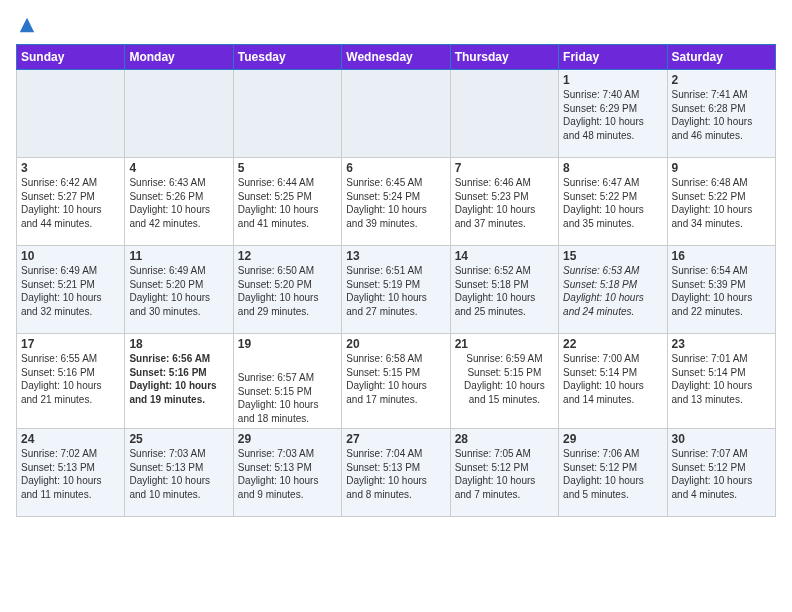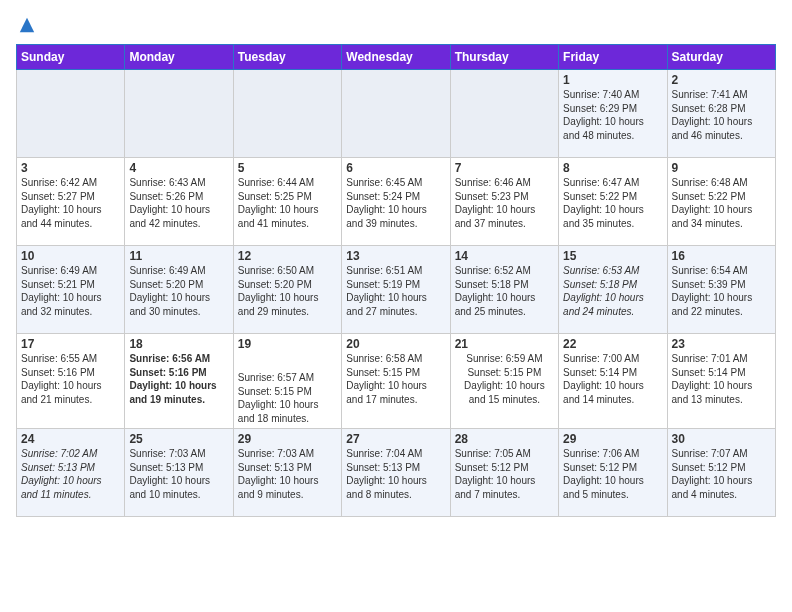--- a/index.html
+++ b/index.html
@@ -299,21 +299,21 @@
           <span class="day-number">23</span>
           <div class="day-info" style="white-space: pre-line;">Sunrise: 7:01 AM
 Sunset: 5:14 PM
 Daylight: 10 hours
 and 13 minutes.</div>
         </td>
       </tr>
       <tr class="row-bg-odd">
         <td>
           <span class="day-number">24</span>
-          <div class="day-info" style="white-space: pre-line; font-style: italic;">Sunrise: 7:02 AM
+          <div class="day-info" style="white-space: pre-line;">Sunrise: 7:02 AM
 Sunset: 5:13 PM
 Daylight: 10 hours
 and 11 minutes.</div>
         </td>
         <td>
           <span class="day-number">25</span>
           <div class="day-info" style="white-space: pre-line;">Sunrise: 7:03 AM
 Sunset: 5:13 PM
 Daylight: 10 hours
 and 10 minutes.</div>

